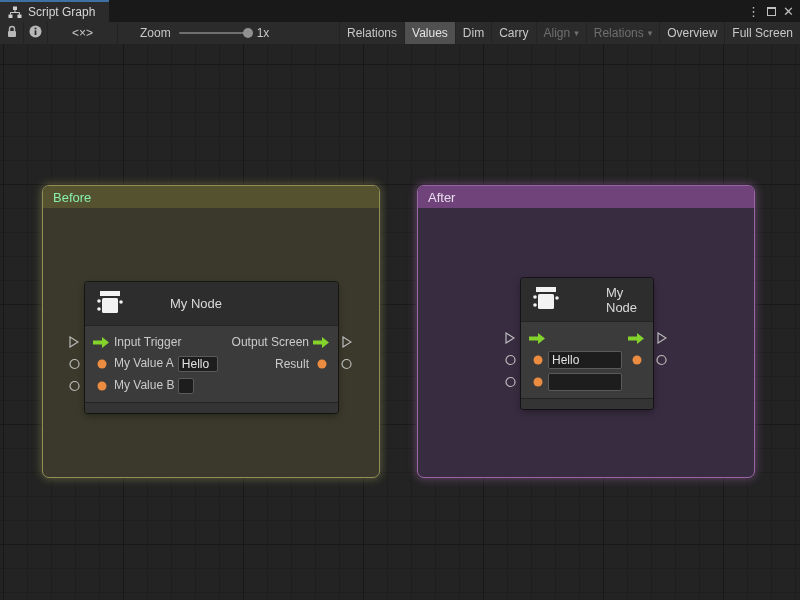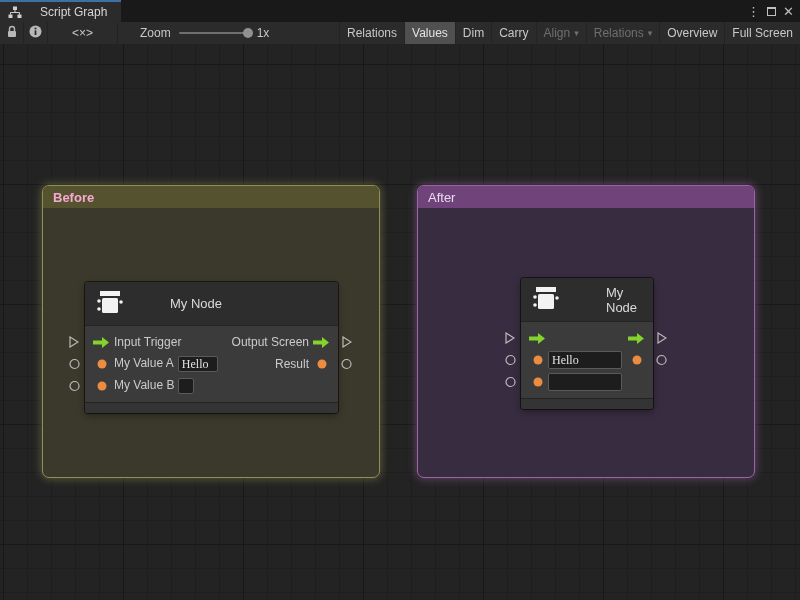--- a/index.html
+++ b/index.html
@@ -3,21 +3,21 @@
 <meta charset="utf-8">
 <style>
   * { margin:0; padding:0; box-sizing:border-box; }
   html,body { width:800px; height:600px; overflow:hidden; background:#191919;
     font-family:"Liberation Sans","DejaVu Sans",sans-serif; }
   #app { position:relative; width:800px; height:600px; overflow:hidden; color:#c8c8c8; }
 
   
   .tabbar { position:absolute; top:0; left:0; width:800px; height:22px;
     background:#191919; display:flex; align-items:stretch; }
-  .tab { display:flex; align-items:center; gap:18px; padding:0 14px 0 8px;
+  .tab { display:flex; align-items:center; gap:6px; padding:0 14px 0 8px;
     background:#2b2b2b; border-top:2px solid var(--accent-blue); font-size:12px;
     color:#d6d6d6; white-space:nowrap; }
   .tab-icon svg { display:block; }
   .win-controls { margin-left:auto; display:flex; align-items:center; gap:7px;
     padding-right:6px; color:#bfbfbf; }
   .win-controls .glyph { font-size:13px; line-height:1; cursor:default; }
   .max-box { width:9px; height:9px; border:1px solid #bfbfbf; border-top:2px solid #bfbfbf; }
 
   
   .toolbar { position:absolute; top:22px; left:0; width:800px; height:22px;
@@ -49,21 +49,21 @@
     background-size:120px 120px,120px 120px,24px 24px,24px 24px;
     background-position:3px 20px; }
 
   
   .group { position:absolute; width:338px; height:293px; border-radius:7px;
     border:1px solid; }
   .group-header { height:22px; border-radius:6px 6px 0 0; display:flex; align-items:center;
     padding:0 10px; font-size:13px; }
   .group.before { left:42px; top:141px; background:var(--group-before-body);
     border-color:var(--group-before-border); box-shadow:0 0 9px 1px rgba(160,158,90,.45); }
-  .group.before .group-header { background:var(--group-before-header); color:#f9a8d4;font-weight:bold; }
+  .group.before .group-header { background:var(--group-before-header); color:#86efac; }
   .group.after { left:417px; top:141px; background:var(--group-after-body);
     border-color:var(--group-after-border); box-shadow:0 0 9px 1px rgba(170,110,182,.45); }
   .group.after .group-header { background:var(--group-after-header); color:#e8dced; }
 
   
   .node { position:absolute; background:var(--node-body); border-radius:3px;
     box-shadow:0 0 0 1px rgba(0,0,0,.55), 0 3px 7px rgba(0,0,0,.35); font-size:12px; }
   .node-header { height:44px; background:var(--node-header); border-bottom:1px solid #232323;
     border-radius:3px 3px 0 0; display:flex; align-items:center; padding:0 10px;gap:35px; }
   .node-title { margin-left:10px; font-size:13px; color:#dadada; }
@@ -72,21 +72,21 @@
     justify-content:space-between; padding:0 8px; }
   .row-side { display:flex; }
   .picon { width:17px; display:flex; align-items:center; justify-content:center; }
   .plabel { color:#cbcbcb; margin:0 4px; white-space:nowrap; }
   .ext { position:absolute; top:50%; transform:translateY(-50%); display:flex; }
   .ext-left { left:-16px; } .ext-right { right:-14px; }
   .node-footer { height:11px; border-top:1px solid #232323; background:#343434;
     border-radius:0 0 3px 3px; }
   .field { background:var(--field-bg); border:1px solid var(--field-border);
     border-radius:2px; color:#e2e2e2; font-size:12px; height:16px; padding:0 3px;
-    font-family:Liberation Serif, serif; }
+    font-family:Liberation Sans, sans-serif; }
   .node-after .field { height:18px; width:74px; margin-left:2px; }
   .arrow { fill:var(--flow-green); }
   .dotf { fill:var(--value-orange); }
   .holo { stroke:var(--port-outline); fill:none; stroke-width:1.2; }
   .node-before { left:85px; top:238px; width:253px; }
   .node-after  { left:521px; top:234px; width:132px; }
 </style>
 </head>
 <body>
 

